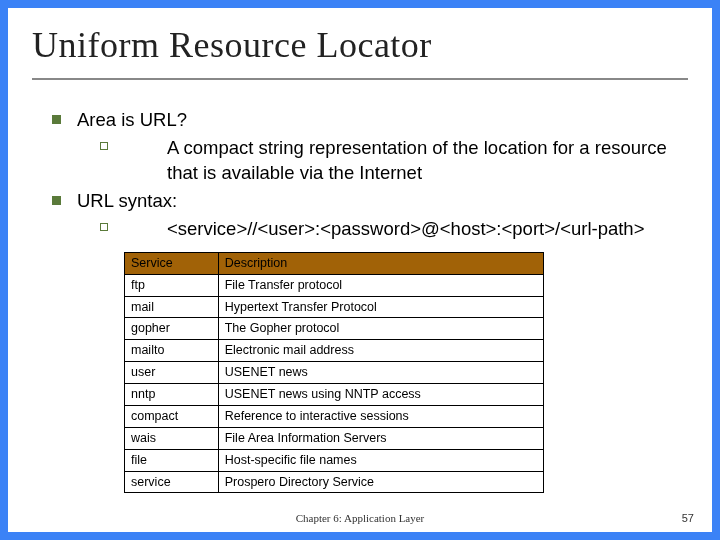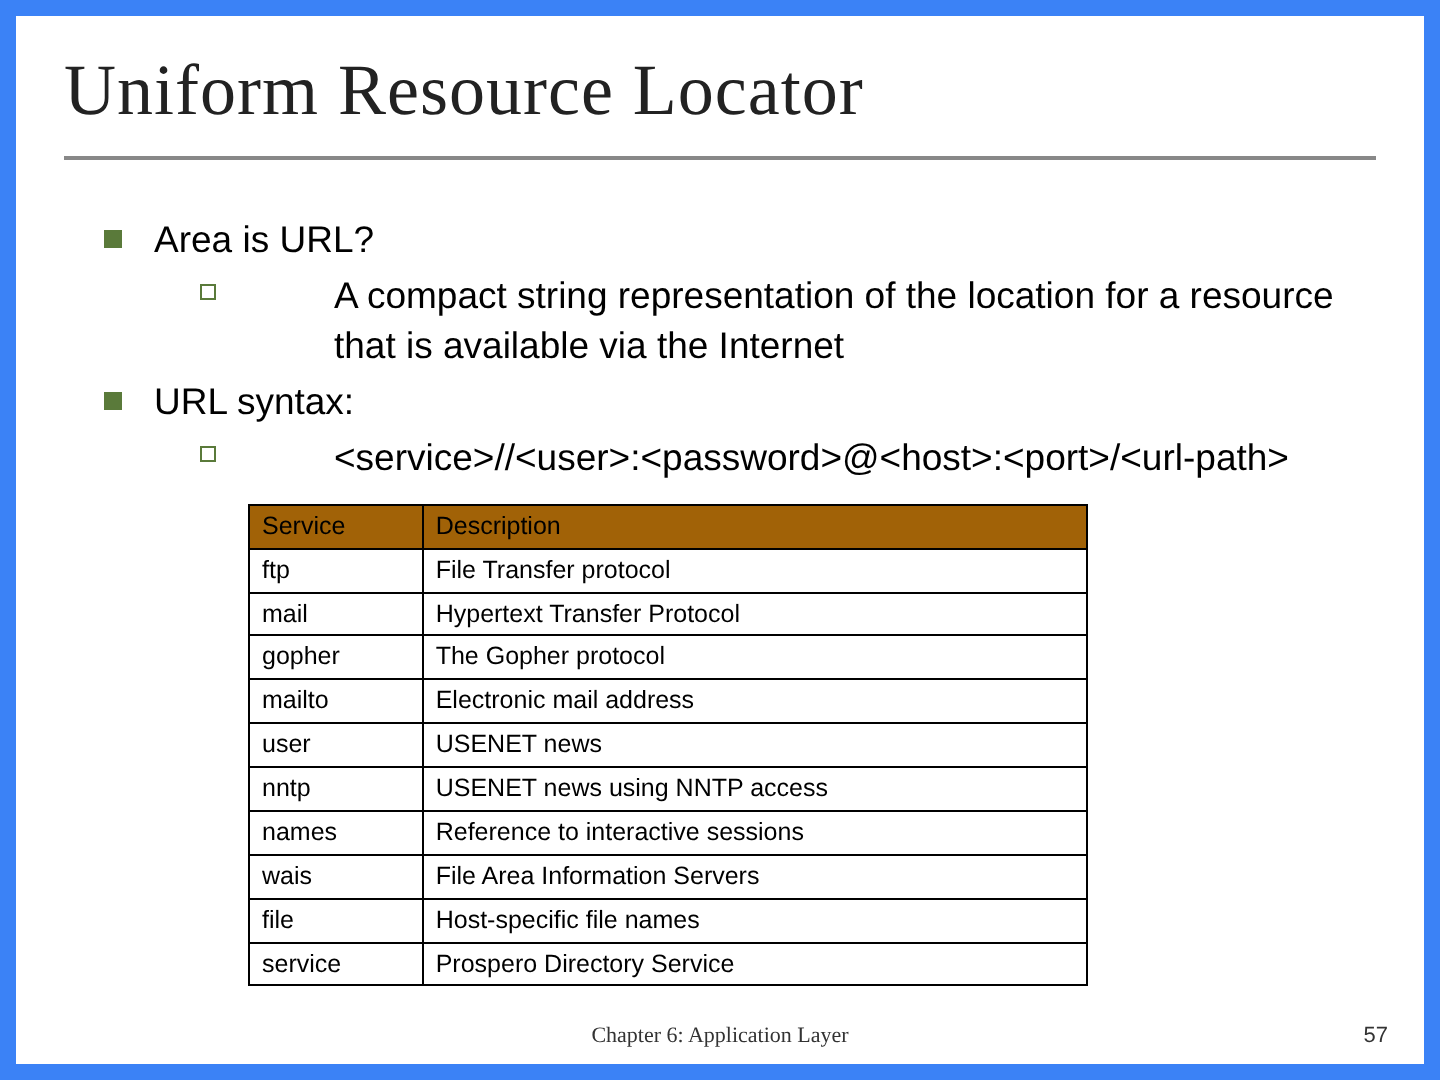--- a/index.html
+++ b/index.html
@@ -111,21 +111,21 @@
             </tr>
           <tr>
               <td>user</td>
               <td>USENET news</td>
             </tr>
           <tr>
               <td>nntp</td>
               <td>USENET news using NNTP access</td>
             </tr>
           <tr>
-              <td>names</td>
+              <td>compact</td>
               <td>Reference to interactive sessions</td>
             </tr>
           <tr>
               <td>wais</td>
               <td>File Area Information Servers</td>
             </tr>
           <tr>
               <td>file</td>
               <td>Host-specific file names</td>
             </tr>

